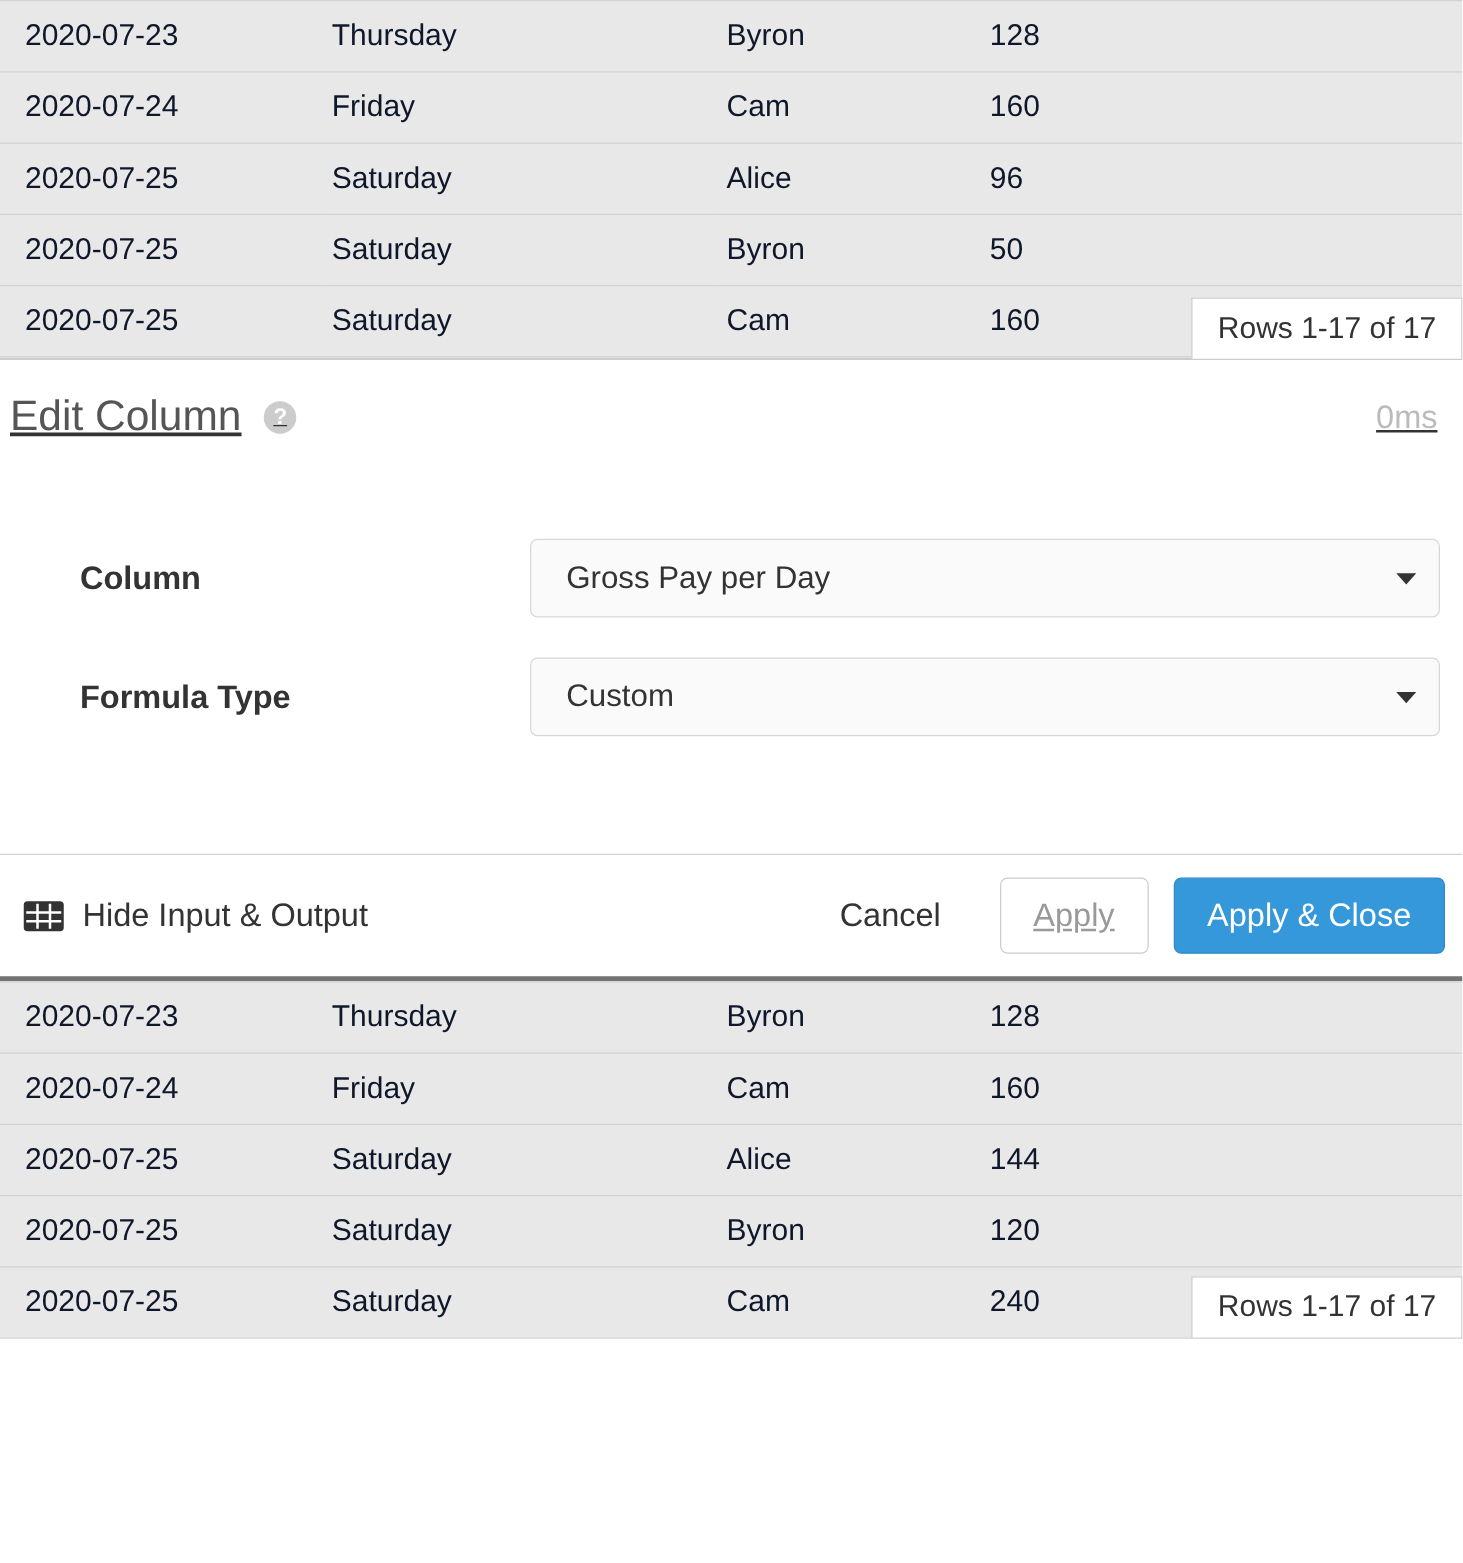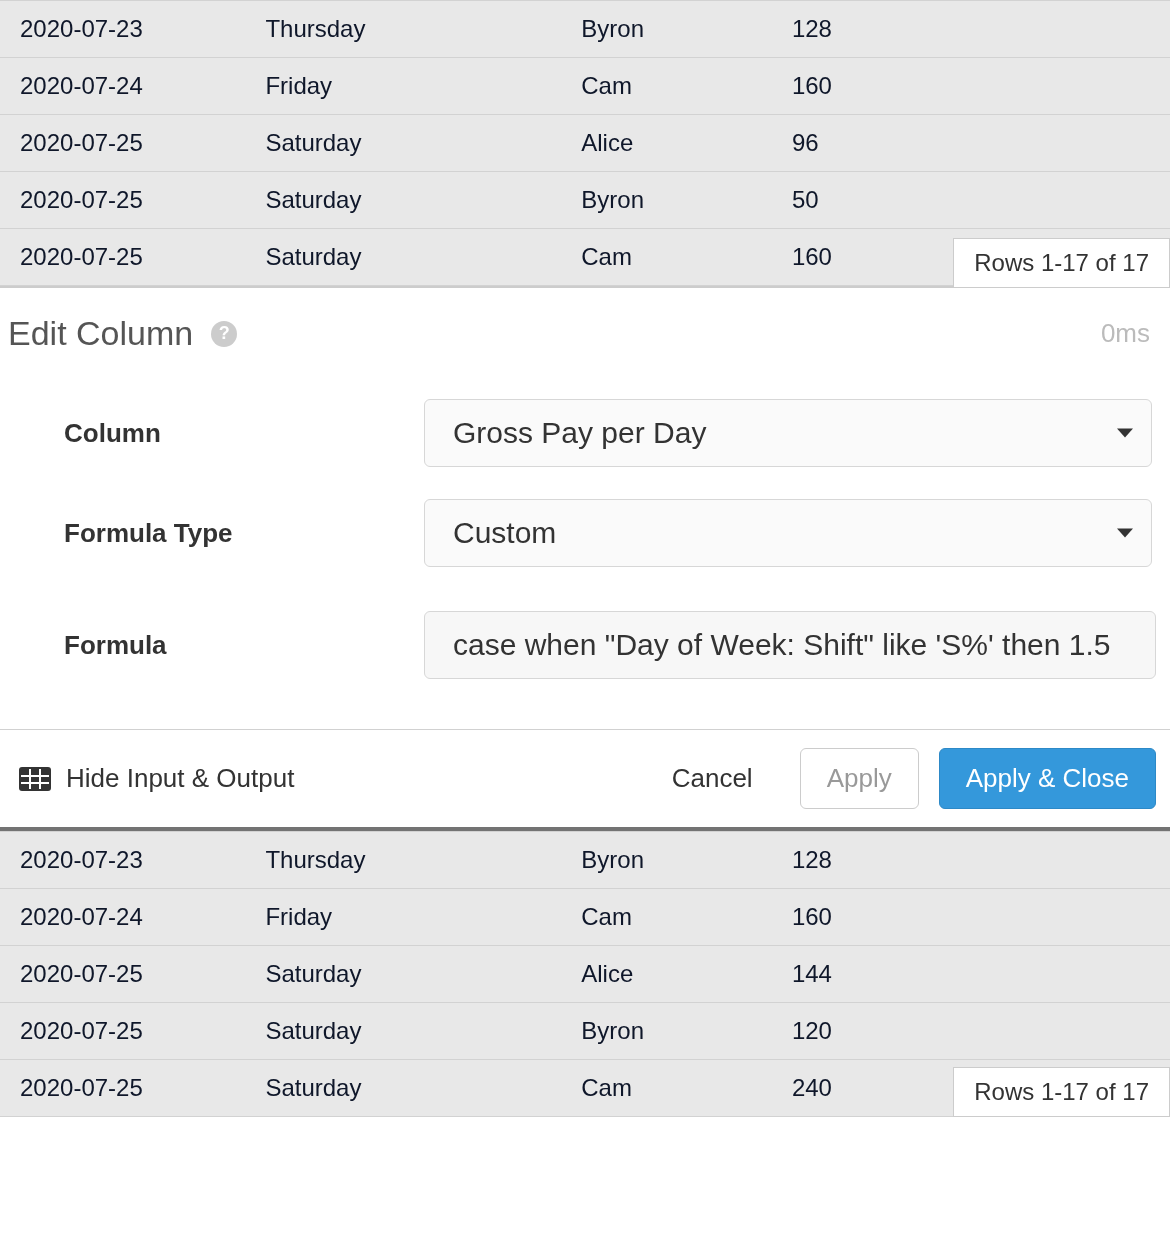--- a/index.html
+++ b/index.html
@@ -17,36 +17,36 @@
 
   .row-badge {
     position: absolute; right: 0; bottom: -1px; background: #fff;
     border: 1px solid #ccc; padding: 10px 20px; font-size: 24px; color: #333;
     border-bottom: none;
   }
 
   .bottom-tbl .row-badge { bottom: 0; border-bottom: 1px solid #ccc; }
 
   .panel { padding: 26px 8px 10px 8px; background: #fff; }
-  .panel-head { display: flex; align-items: center; justify-content: space-between; margin-bottom: 46px; }
+  .panel-head { display: flex; align-items: center; justify-content: space-between; margin-bottom: 78px; text-decoration: underline; }
   .panel-title-wrap { display: flex; align-items: center; gap: 18px; }
   .panel-title { font-size: 34px; color: #555; font-weight: 400; }
   .help-icon {
     width: 26px; height: 26px; border-radius: 50%; background: #ccc; color: #fff;
     display: inline-flex; align-items: center; justify-content: center; font-size: 18px; font-weight: 700;
   }
   .timing { color: #bbb; font-size: 26px; padding-right: 12px; }
 
   .form { padding: 0 10px 40px 56px; }
   .form-row { display: flex; align-items: center; margin-bottom: 32px; gap: 20px; }
   .form-row:nth-child(2) { margin-bottom: 44px; }
   .form-label { width: 340px; font-size: 26px; font-weight: 600; color: #333; flex-shrink: 0; }
   .form-control {
     flex: 1; border: 1px solid #d7d7d7; border-radius: 6px; background: #fafafa;
-    font-size: 30px; color: #333; padding: 16px 44px 16px 28px; position: relative;
+    font-size: 25px; color: #333; padding: 16px 44px 16px 28px; position: relative;
     display: flex; align-items: center; min-height: 62px;
   }
   .form-control.input { background: #f7f7f7; }
   .select-caret {
     position: absolute; right: 18px; top: 50%; transform: translateY(-50%);
     width: 0; height: 0; border-left: 8px solid transparent; border-right: 8px solid transparent;
     border-top: 9px solid #333;
   }
   .formula-text { white-space: nowrap; overflow: hidden; }
 
@@ -55,21 +55,21 @@
     background: #fff; display: flex; align-items: center; padding: 18px 14px 18px 18px;
     gap: 20px;
   }
   .table-icon {
     width: 34px; height: 26px; display: inline-block; flex-shrink: 0;
   }
   .hide-io { font-size: 26px; color: #333; display: flex; align-items: center; gap: 14px; cursor: pointer; }
   .spacer { flex: 1; }
   .btn { font-size: 26px; padding: 14px 26px; border-radius: 6px; cursor: pointer; border: 1px solid transparent; }
   .btn-link { background: none; color: #333; }
-  .btn-default { background: #fff; border: 1px solid #ccc; color: #999; }
+  .btn-default { background: #fff; border: 1px solid #ccc; color: #999; text-decoration: underline; }
   .btn-primary { background: #3498db; color: #fff; border: 1px solid #2d89c7; }
 
 </style>
 </head>
 <body>
 
 <div class="table-container">
   <table class="data">
 
     <tbody>
@@ -128,26 +128,20 @@
     </div>
 
     <div class="form-row">
       <div class="form-label">Formula Type</div>
       <div class="form-control">
         <span>Custom</span>
         <span class="select-caret"></span>
       </div>
     </div>
 
-    <div class="form-row" style="margin-bottom:0;">
-      <div class="form-label">Formula</div>
-      <div class="form-control input">
-        <span class="formula-text">case when "Day of Week: Shift" like 'S%' then 1.5</span>
-      </div>
-    </div>
 
   </div>
 </div>
 
 <div class="actions-bar">
   <div class="hide-io">
     <span class="table-icon">
       <svg viewBox="0 0 34 26" width="34" height="26">
         <rect x="1" y="1" width="32" height="24" rx="3" fill="#333"></rect>
         <rect x="3" y="9" width="28" height="2" fill="#fff"></rect>

